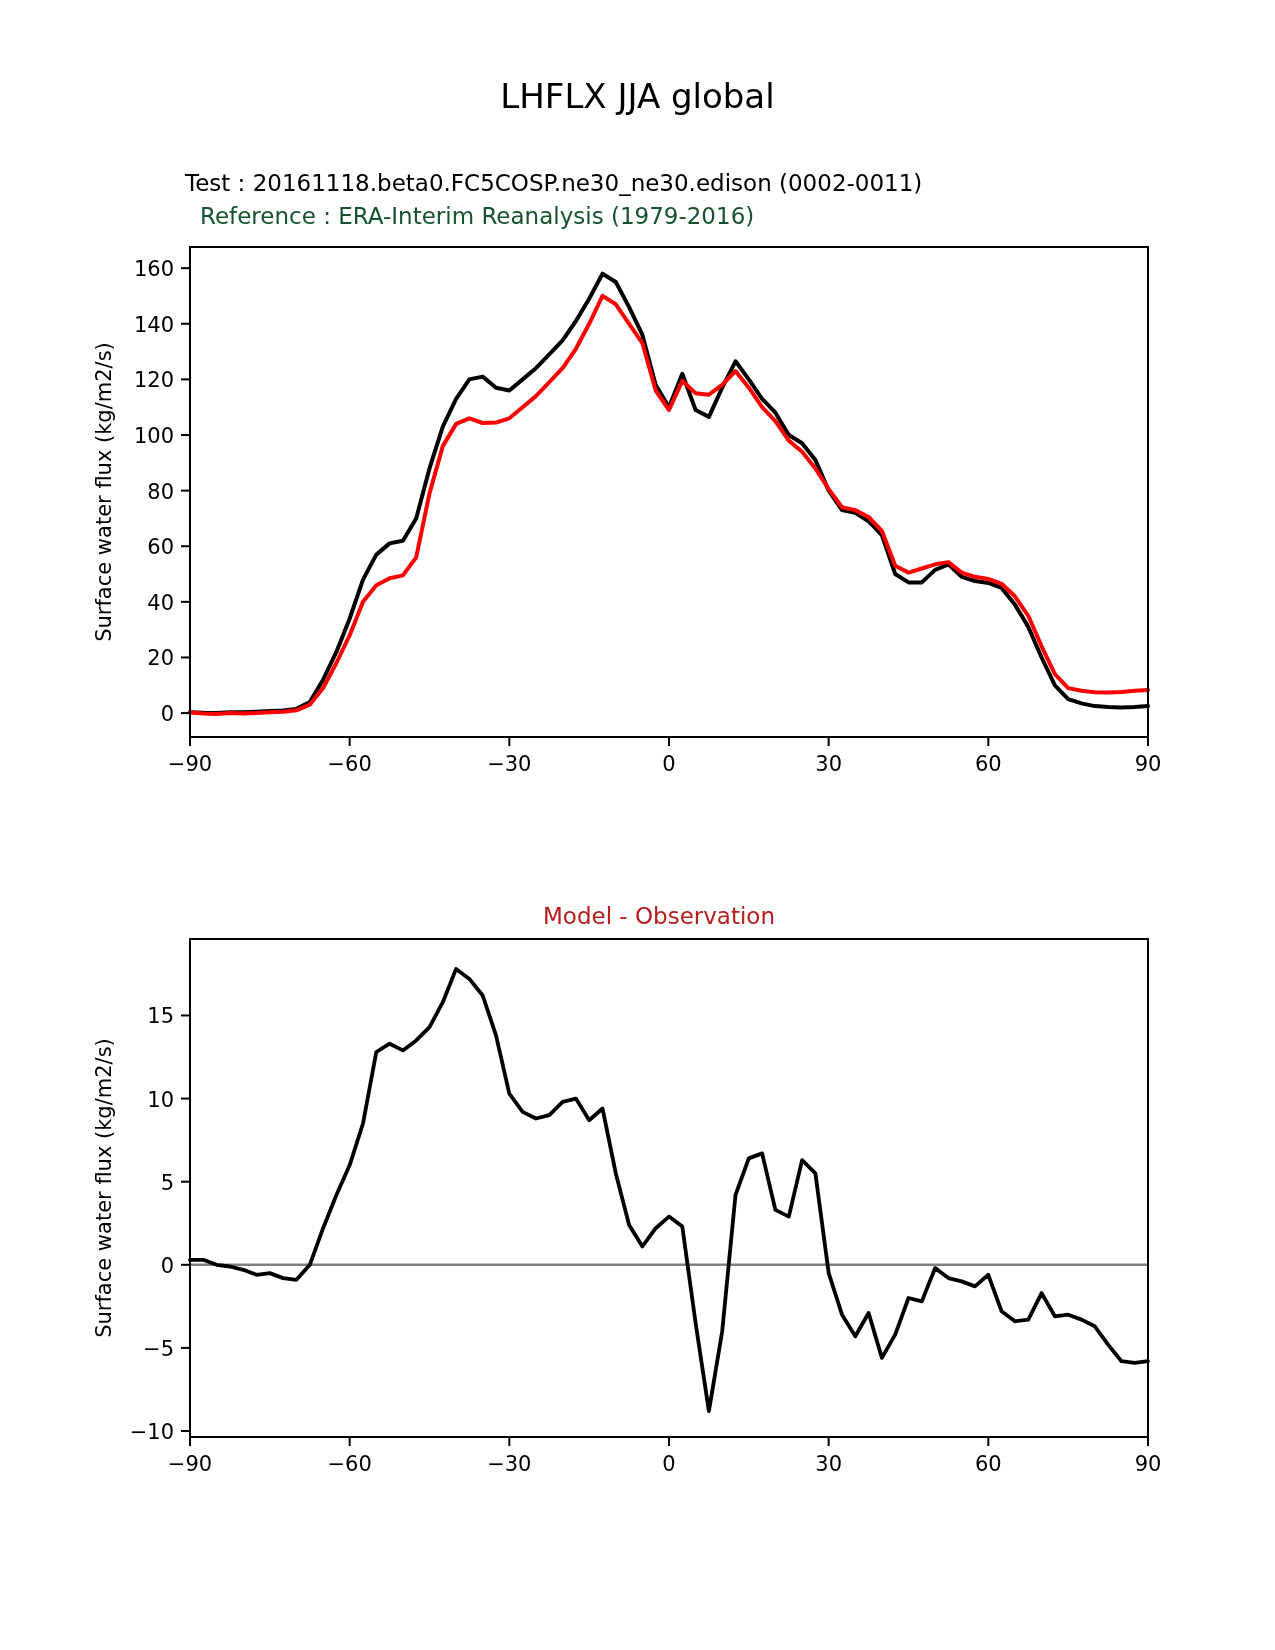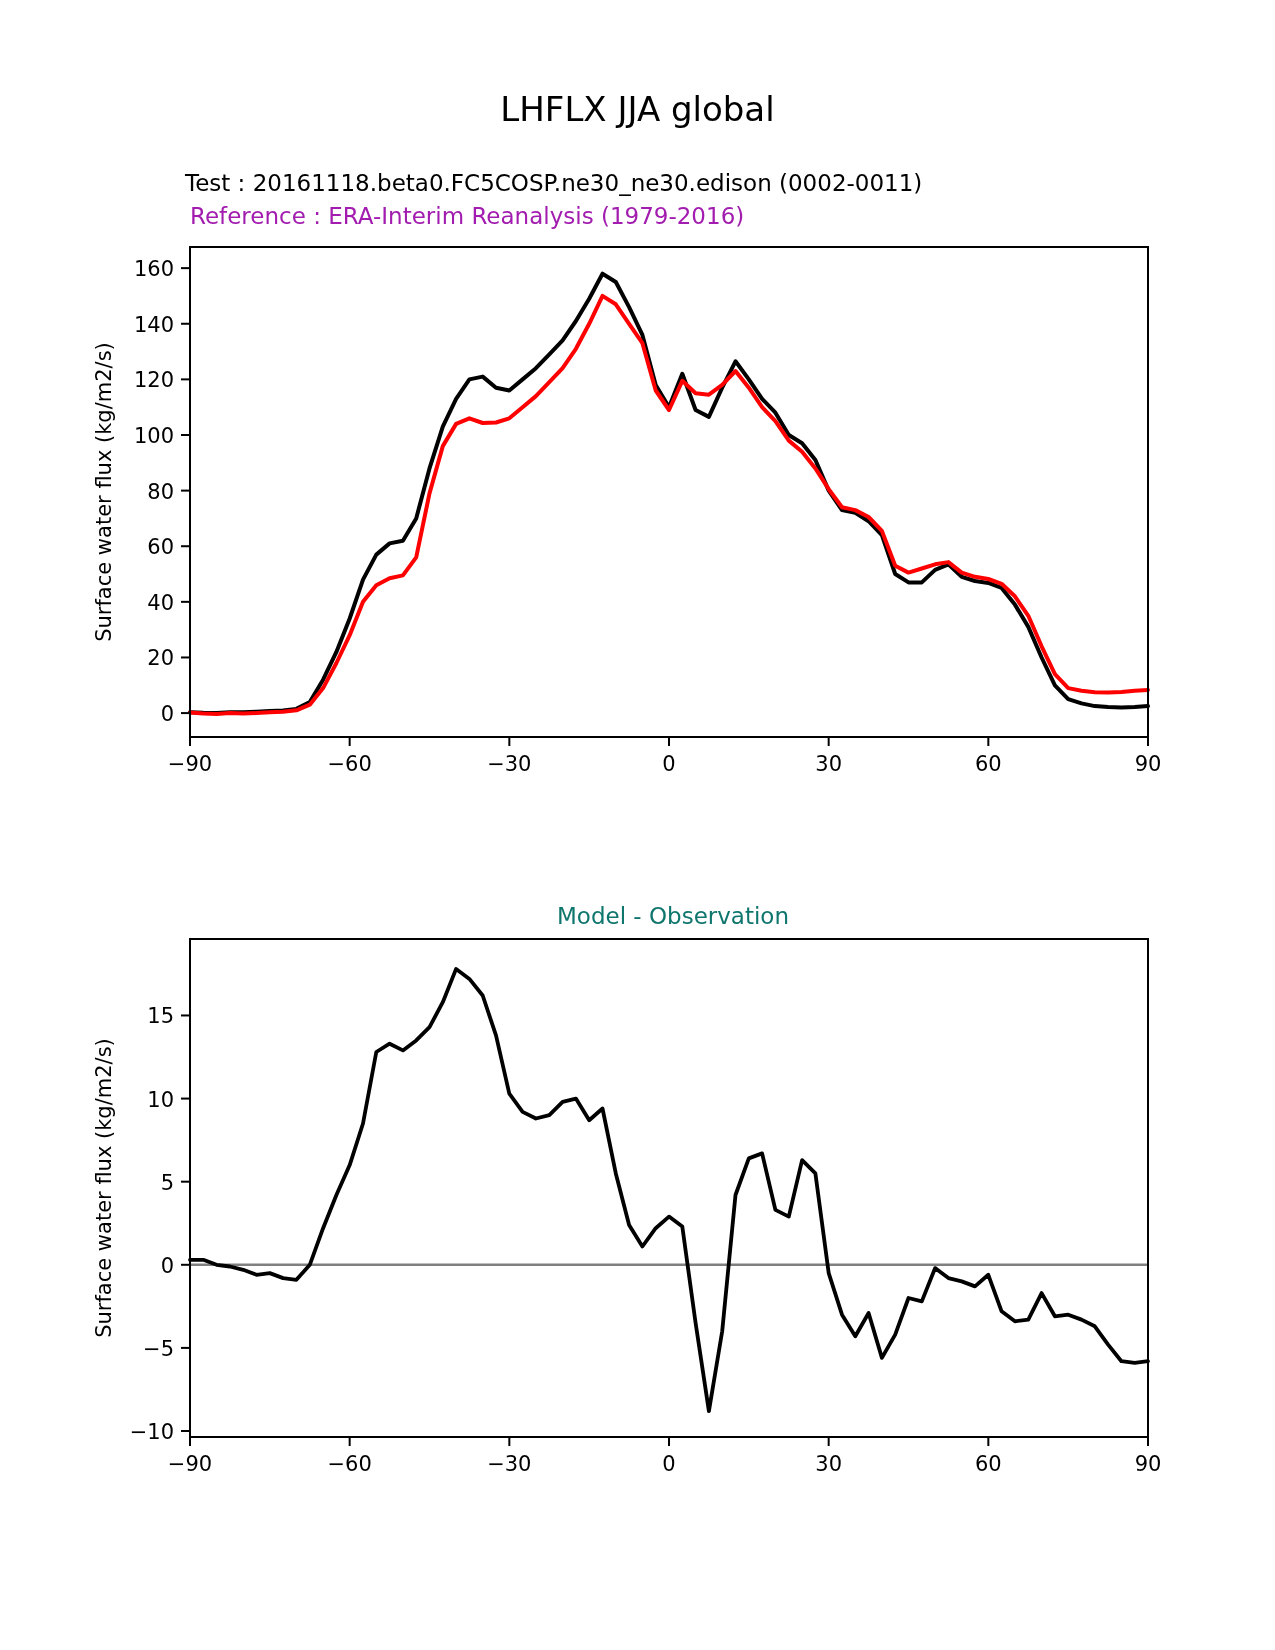--- a/index.html
+++ b/index.html
@@ -1,22 +1,22 @@
 <!DOCTYPE html>
 <html><head>
 <meta charset="utf-8">
 <style>
   html,body{margin:0;padding:0;background:#ffffff;}
   body{width:1275px;height:1650px;position:relative;overflow:hidden;
        font-family:"DejaVu Sans","Liberation Sans",sans-serif;color:#000;}
   .abs{position:absolute;}
-  .fig-title{left:0;top:89px;width:1275px;text-align:center;font-size:34px;color:#000;}
+  .fig-title{left:0;top:76px;width:1275px;text-align:center;font-size:34px;color:#000;}
   .legend-test{left:185px;top:170px;font-size:23px;color:#000;white-space:nowrap;}
-  .legend-ref{left:190px;top:203px;font-size:23px;color:#a21caf;white-space:nowrap;}
-  .subtitle2{left:194px;top:903px;width:958px;text-align:center;font-size:23px;color:#0f766e;}
+  .legend-ref{left:200px;top:203px;font-size:23px;color:#14532d;white-space:nowrap;}
+  .subtitle2{left:180px;top:903px;width:958px;text-align:center;font-size:23px;color:#b91c1c;}
   .ylabel{position:absolute;white-space:nowrap;font-size:21px;color:#000;
           transform:translate(-50%,-50%) rotate(-90deg);}
   .ylabel1{left:104px;top:492px;}
   .ylabel2{left:104px;top:1188px;}
   svg text{font-family:"DejaVu Sans","Liberation Sans",sans-serif;font-size:21px;fill:#000;}
 </style>
 </head>
 <body>
 
 <div class="abs fig-title">LHFLX JJA global</div>

